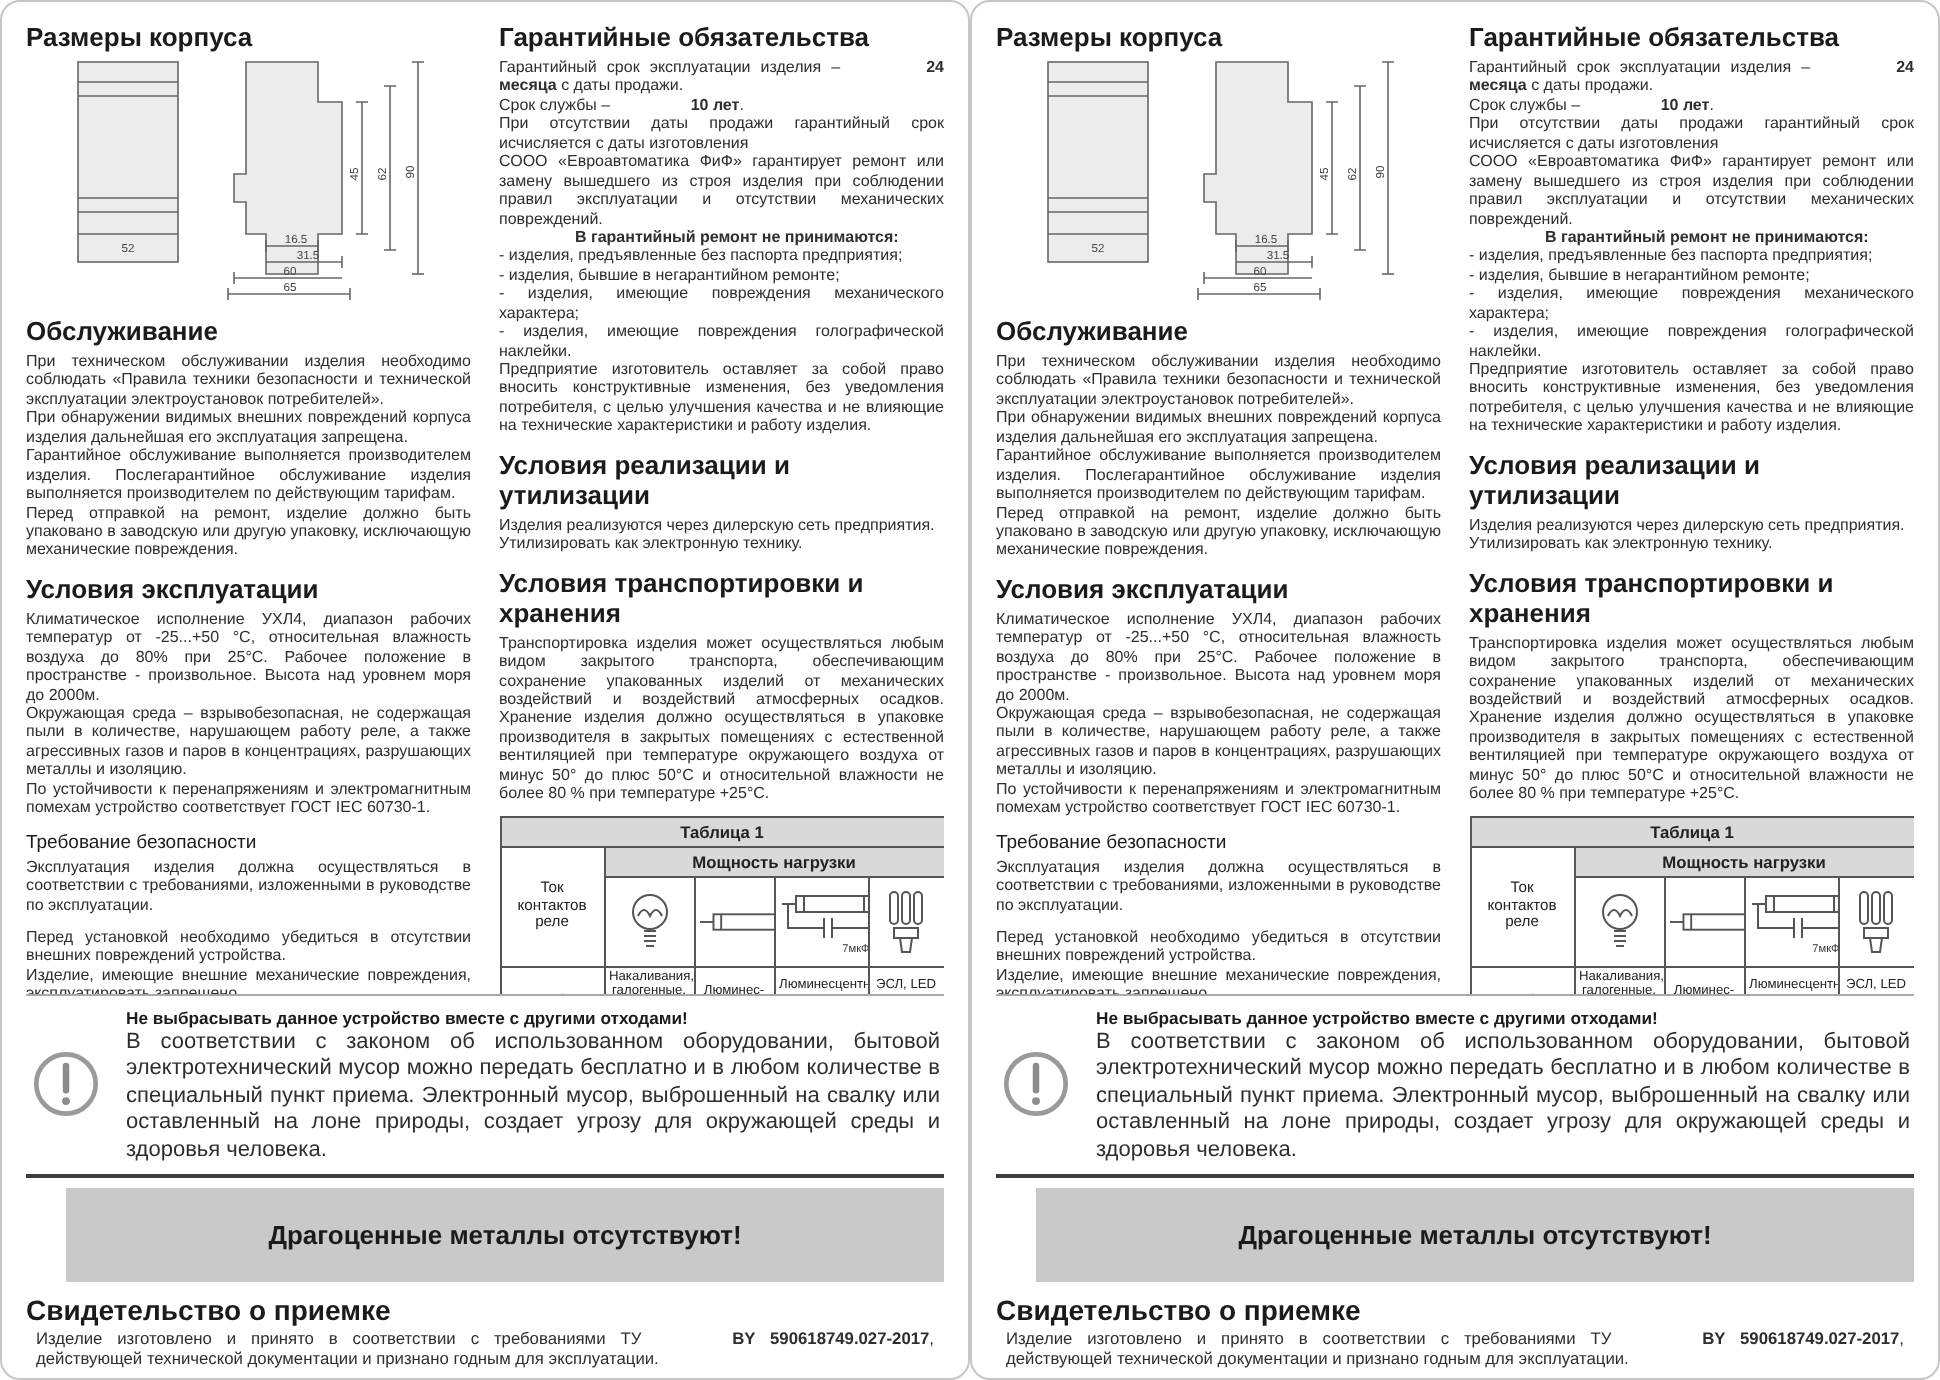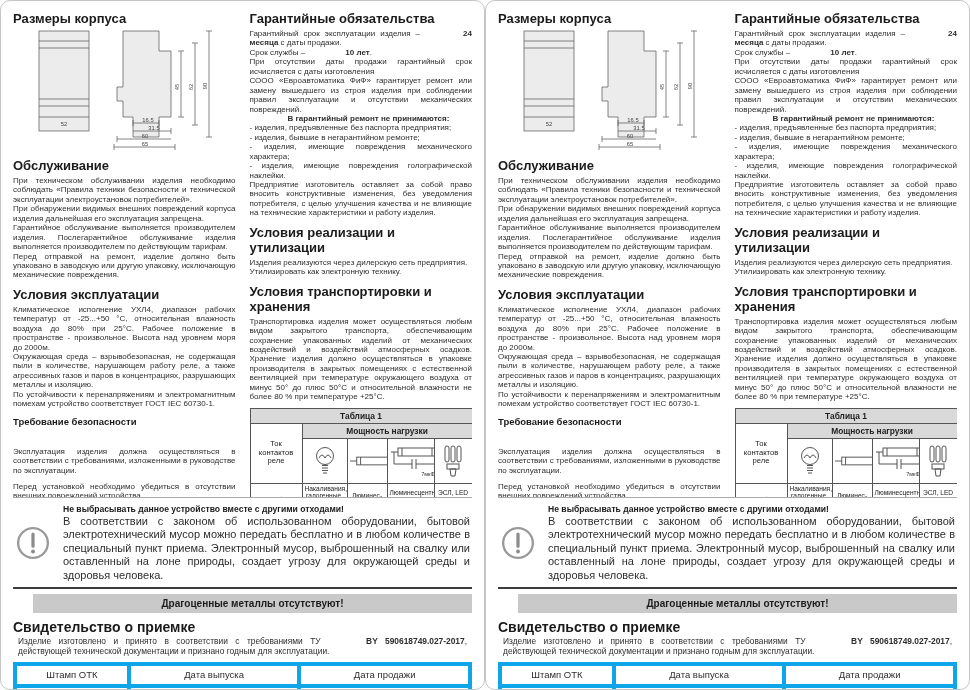--- a/index.html
+++ b/index.html
@@ -3,21 +3,21 @@
 <meta charset="utf-8">
 <style>
   html,body{margin:0;padding:0;background:#fafafa;font-family:"Liberation Sans",sans-serif;}
   .spread{display:flex;width:970px;height:690px;background:#fdfdfd;}
   .page{box-sizing:border-box;position:relative;width:485px;height:690px;background:#fff;
         border:1px solid #c6c6c6;border-radius:10px;padding:6px 12px;overflow:hidden;}
   .cols{display:flex;gap:14px;height:490px;overflow:hidden;}
   .col{flex:1;min-width:0;}
   h2.sec{font-size:13px;font-weight:bold;margin:7px 0 3px;color:#1b1b1b;}
   h2.first{margin-top:4px;}
-  h3.subsec{font-size:9.5px;font-weight:bold;margin:7px 0 20px;color:#1b1b1b;}
+  h3.subsec{font-size:9.5px;font-weight:normal;margin:7px 0 2px;color:#1b1b1b;}
   p.body{font-size:8px;line-height:1.18;margin:0;text-align:justify;color:#2e2e2e;}
   p.gap{margin-top:7px;}
   .b{font-weight:bold;padding-left:38px;}
   .drawing{margin:1px 0;}
   .drawing svg{display:block;}
   .drawing line,.drawing path,.drawing rect{stroke:#666;stroke-width:0.8;fill:none;}
   .drawing .fillpart{fill:#ececec;}
   .drawing text{fill:#444;font-size:5.8px;stroke:none;font-family:"Liberation Sans",sans-serif;}
   
   table.t1{border-collapse:collapse;width:100%;margin-top:6px;table-layout:fixed;}
@@ -30,21 +30,21 @@
   .t1 svg line,.t1 svg path,.t1 svg rect,.t1 svg circle{stroke:#555;stroke-width:1;fill:none;}
   .t1 svg text{fill:#333;font-size:5.6px;stroke:none;}
   
   .bottom{position:absolute;left:12px;right:12px;top:496px;}
   .hr-thin{border-top:1px solid #aaa;}
   .hr-thick{border-top:2px solid #3c3c3c;margin:3px 0 5px;}
   .warnrow{display:flex;align-items:center;gap:10px;padding:6px 2px 2px;}
   .wicon{flex:0 0 38px;padding-top:3px;}
   .wtitle{font-size:8.6px;font-weight:bold;margin:0 0 1px;color:#1b1b1b;text-align:left;}
   .wbody{font-size:11px;line-height:1.22;margin:0;text-align:justify;color:#2e2e2e;}
-  .band{background:#c9c9c9;text-align:center;font-weight:bold;font-size:10px;color:#1b1b1b;padding:4px 0;margin-top:2px;margin-left:20px;}
+  .band{background:#c9c9c9;text-align:center;font-weight:bold;font-size:13px;color:#1b1b1b;padding:16px 0;margin-top:2px;margin-left:20px;}
   .acc-h{font-size:14px;font-weight:bold;margin:6px 0 1px;color:#1b1b1b;}
   .acc-p{font-size:8.4px;line-height:1.22;margin:0 5px 5px;text-align:justify;color:#2e2e2e;}
   table.stamp{border-collapse:collapse;width:100%;}
   .stamp td{border:4px solid #0ea5e9;font-size:9.5px;text-align:center;color:#2e2e2e;}
   .stamp .hrow td{height:16px;}
   .stamp .brow td{height:40px;}
 </style>
 </head>
 <body>
 

